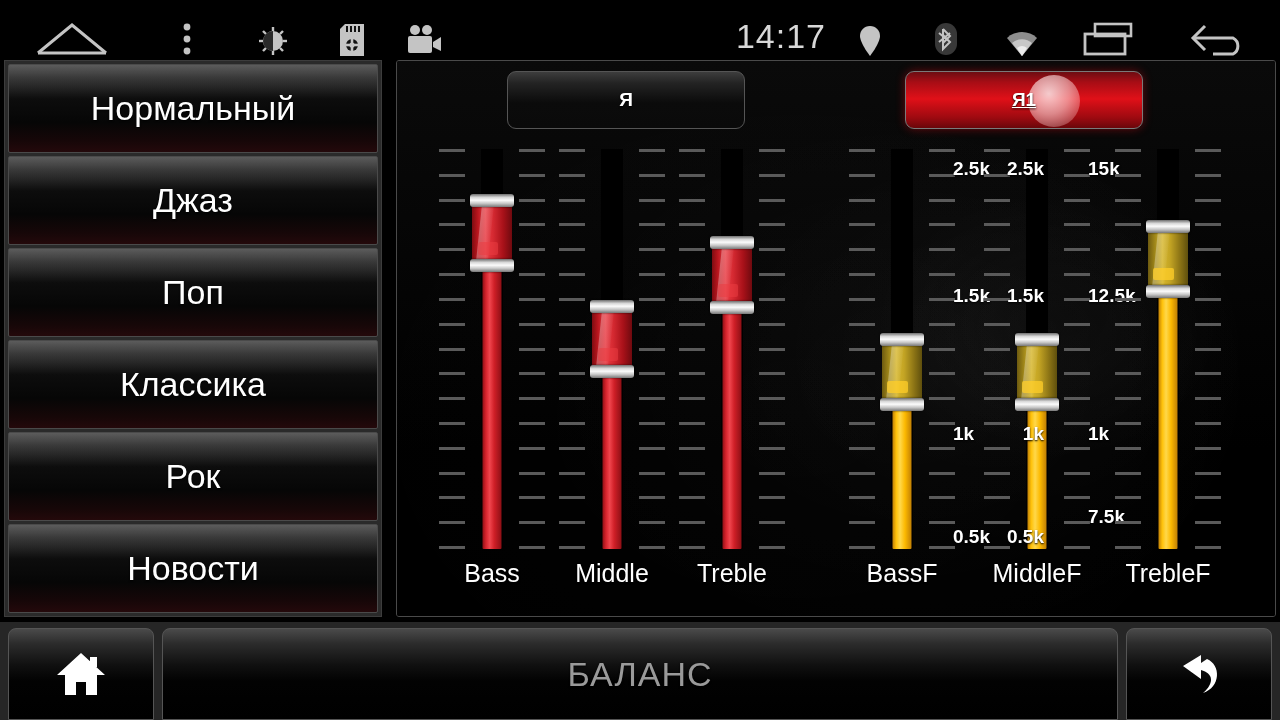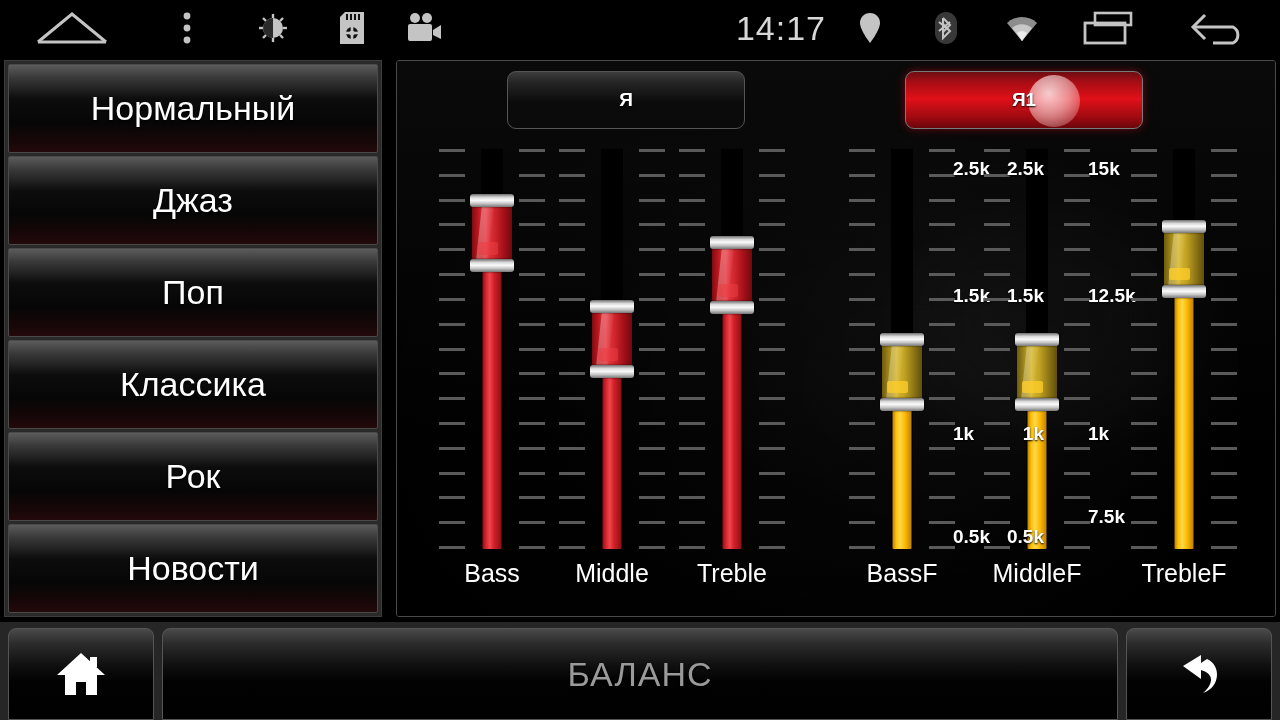--- a/index.html
+++ b/index.html
@@ -13,21 +13,21 @@
   }
 
   #screen { position:relative; width:1280px; height:720px; background:#000; }
 
   
   #statusbar {
     position:absolute; left:0; top:0; width:1280px; height:56px;
     background:#000;
     display:flex; align-items:center;
   }
-  .sb-icon { display:flex; align-items:center; justify-content:center; height:56px; }
+  .sb-icon { display:flex; align-items:flex-end; justify-content:center; height:56px; }
   .sb-left { display:flex; align-items:center; }
   .sb-right { position:absolute; right:0; top:0; height:56px; display:flex; align-items:center; }
   .sb-clock {
     color:#d8d8d8; font-size:34px; letter-spacing:1px;
     font-family:"Liberation Sans", sans-serif; font-weight:300;
     padding-right:6px;
   }
 
   
   #presets {
@@ -97,21 +97,21 @@
     background:linear-gradient(to bottom, #6d0d12 0%, #a70d15 18%, #e01018 48%, #9c0a10 82%, #6a060a 100%);
     border-color:#7a7a7a;
     box-shadow:0 0 10px rgba(220,10,20,0.45);
   }
   #btnB .ripple {
     position:absolute; left:122px; top:3px; width:52px; height:52px;
     border-radius:50%;
     background:radial-gradient(circle at 40% 36%, rgba(255,255,255,0.78) 0%, rgba(255,225,225,0.58) 45%, rgba(255,200,200,0.30) 78%, rgba(255,190,190,0) 100%);
     pointer-events:none;
   }
-  #btnB .lbl { position:relative; z-index:1; }
+  #btnB .lbl { position:relative; z-index:1;text-decoration:underline; }
 
   
   .slider-group { position:absolute; top:88px; height:460px; }
   #groupLeft  { left:30px;  width:370px; }
   #groupRight { left:440px; width:430px; }
 
   .slider-col { position:absolute; top:0; width:110px; height:460px; }
 
   .track-wrap { position:absolute; left:0; top:0; width:110px; height:400px; }
 
@@ -638,21 +638,21 @@
             <span style="top: 378px;">0.5k</span>
           </div>
           <div class="scale right">
             <span style="top: 10px;">15k</span>
             <span style="top: 137px;">12.5k</span>
             <span style="top: 275px;">1k</span>
             <span style="top: 358px;">7.5k</span>
           </div>
           <div class="col-label">MiddleF</div>
         </div>
-      <div class="slider-col" style="left:292px">
+      <div class="slider-col" style="left:276px">
           <div class="track-wrap">
             <div class="channel"></div>
             <div class="ticks l">
               <i style="top: 0px;"></i>
               <i style="top: 24.8125px;"></i>
               <i style="top: 49.625px;"></i>
               <i style="top: 74.4375px;"></i>
               <i style="top: 99.25px;"></i>
               <i style="top: 124.062px;"></i>
               <i style="top: 148.875px;"></i>

